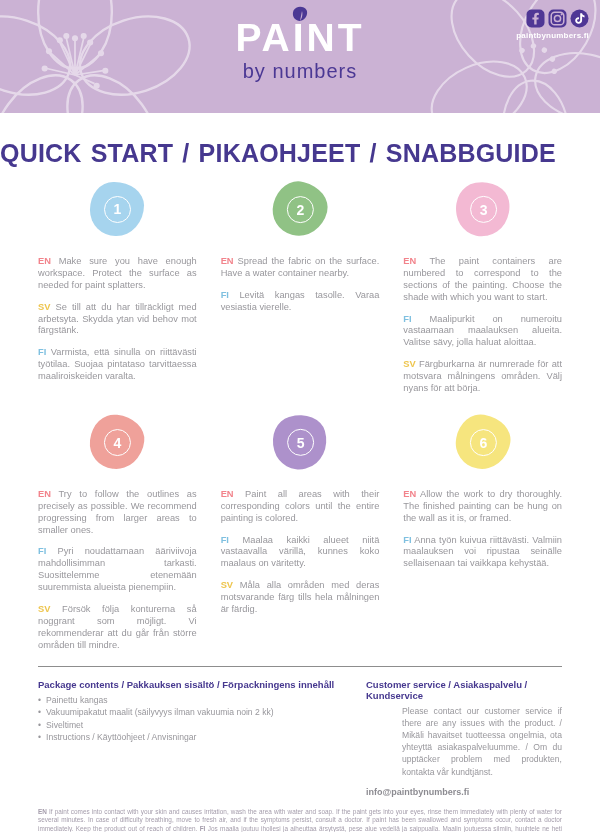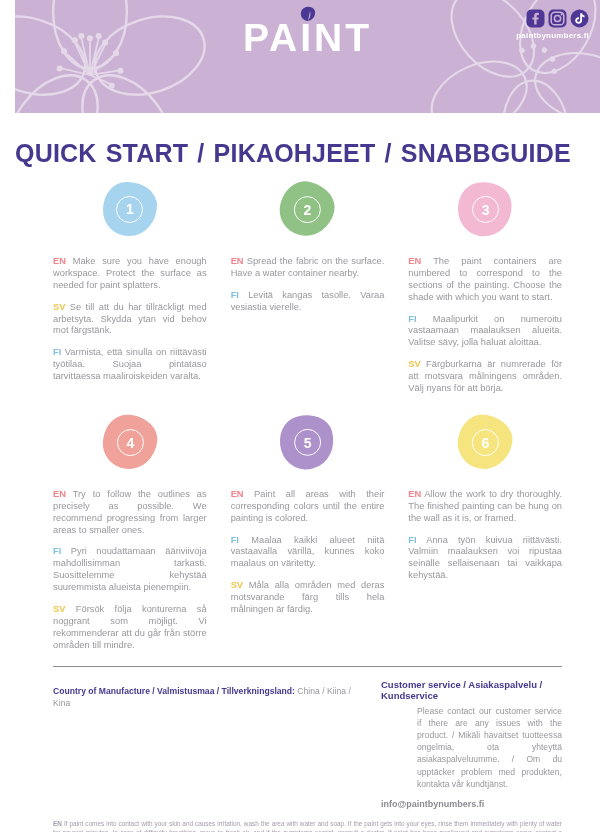--- a/index.html
+++ b/index.html
@@ -1,20 +1,20 @@
 <!DOCTYPE html>
 <html><head>
 <meta charset="utf-8">
 <style>
   * { box-sizing: border-box; margin: 0; padding: 0; }
   html,body { background:#e8e8e8; }
   body { font-family: "Liberation Sans", sans-serif; }
   .page {
     position: relative; width: 600px; height: 832px;
-    margin: 0 auto; background: #fff; overflow: hidden; padding-left: 15px;
+    margin: 0 auto; background: #fff; overflow: hidden;
   }
 
   
   .header {
     position: relative; height: 113px; background: #cbb2d4; overflow: hidden;
   }
   .flower { position: absolute; opacity: .5; pointer-events: none; }
   .flower-left  { left: -55px; top: -55px; width: 260px; height: 260px; }
   .flower-right { right: -45px; top: -40px; width: 230px; height: 230px; }
   .logo { position: absolute; left: 0; right: 0; top: 6px; text-align: center; }
@@ -165,20 +165,21 @@
           <circle cx="50" cy="51" r="1.4"></circle>
         </g>
       </g>
     </svg>
 
     <div class="logo">
       <svg class="logo-drop" viewBox="0 0 18 16">
         <path d="M9,15 C3.5,14.5 0.5,10 2.5,4.5 C5,-0.5 13,-0.5 15.5,4 C17.5,8 14.5,14 9,15 Z M9,15 C11,12 12,9 11,5" fill="#4b3894"></path>
       </svg>
       <span class="logo-main">PAINT</span>
+      <span class="logo-sub">by numbers</span>
     </div>
 
     <div class="social">
       <div class="social-icons">
         <svg width="19" height="19" viewBox="0 0 19 19">
           <rect x="0.5" y="0.5" width="18" height="18" rx="5" fill="#4f3795"></rect>
           <path d="M10.6,15.5 v-5 h1.8 l0.3,-2.1 h-2.1 v-1.3 c0,-0.6 0.3,-1.2 1.2,-1.2 h1 V4 c0,0 -0.9,-0.15 -1.7,-0.15 c-1.8,0 -2.9,1.05 -2.9,3 v1.55 H6.4 v2.1 h1.8 v5 Z" fill="#cbb2d4"></path>
         </svg>
         <svg width="19" height="19" viewBox="0 0 19 19">
           <rect x="0.5" y="0.5" width="18" height="18" rx="5" fill="#4f3795"></rect>
@@ -231,21 +232,21 @@
       <p><span class="tag tag-sv">SV</span> <span>Färgburkarna är numrerade för att motsvara målningens områden. Välj nyans för att börja.</span></p>
     </div>
 
     <div class="step">
       <div class="blob-wrap">
           <div class="blob" style="background-color: rgb(239, 161, 154);">
         <span class="num-circle">4</span>
       </div>
         </div>
       <p><span class="tag tag-en">EN</span> <span>Try to follow the outlines as precisely as possible. We recommend progressing from larger areas to smaller ones.</span></p>
-      <p><span class="tag tag-fi">FI</span> <span>Pyri noudattamaan ääriviivoja mahdollisimman tarkasti. Suosittelemme kehystää suuremmista alueista pienempiin.</span></p>
+      <p><span class="tag tag-fi">FI</span> <span>Pyri noudattamaan ääriviivoja mahdollisimman tarkasti. Suosittelemme etenemään suuremmista alueista pienempiin.</span></p>
       <p><span class="tag tag-sv">SV</span> <span>Försök följa konturerna så noggrant som möjligt. Vi rekommenderar att du går från större områden till mindre.</span></p>
     </div>
 
     <div class="step">
       <div class="blob-wrap">
           <div class="blob" style="background-color: rgb(173, 145, 203);">
         <span class="num-circle">5</span>
       </div>
         </div>
       <p><span class="tag tag-en">EN</span> <span>Paint all areas with their corresponding colors until the entire painting is colored.</span></p>
@@ -261,24 +262,27 @@
         </div>
       <p><span class="tag tag-en">EN</span> <span>Allow the work to dry thoroughly. The finished painting can be hung on the wall as it is, or framed.</span></p>
       <p><span class="tag tag-fi">FI</span> <span>Anna työn kuivua riittävästi. Valmiin maalauksen voi ripustaa seinälle sellaisenaan tai vaikkapa kehystää.</span></p>
     </div>
   </div>
 
   <div class="divider"></div>
 
   <div class="bottom">
     <div class="bottom-left">
-      <p class="country">
-        <b>Country of Manufacture / Valmistusmaa / Tillverkningsland:</b>
-        <span>China / Kiina / Kina</span>
-      </p>
+      <h3>Package contents / Pakkauksen sisältö / Förpackningens innehåll</h3>
+      <ul>
+        <li>Painettu kangas</li>
+        <li>Vakuumipakatut maalit (säilyvyys ilman vakuumia noin 2 kk)</li>
+        <li>Siveltimet</li>
+        <li>Instructions / Käyttöohjeet / Anvisningar</li>
+      </ul>
     </div>
     <div class="bottom-right">
       <h3>Customer service / Asiakaspalvelu / Kundservice</h3>
       <p class="service-body">Please contact our customer service if there are any issues with the product. / Mikäli havaitset tuotteessa ongelmia, ota yhteyttä asiakaspalveluumme. / Om du upptäcker problem med produkten, kontakta vår kundtjänst.</p>
       <p class="email">info@paintbynumbers.fi</p>
     </div>
   </div>
 
   <p class="footer">
     <b>EN</b> <span>If paint comes into contact with your skin and causes irritation, wash the area with water and soap. If the paint gets into your eyes, rinse them immediately with plenty of water for several minutes. In case of difficulty breathing, move to fresh air, and if the symptoms persist, consult a doctor. If paint has been swallowed and symptoms occur, contact a doctor immediately. Keep the product out of reach of children.</span>

